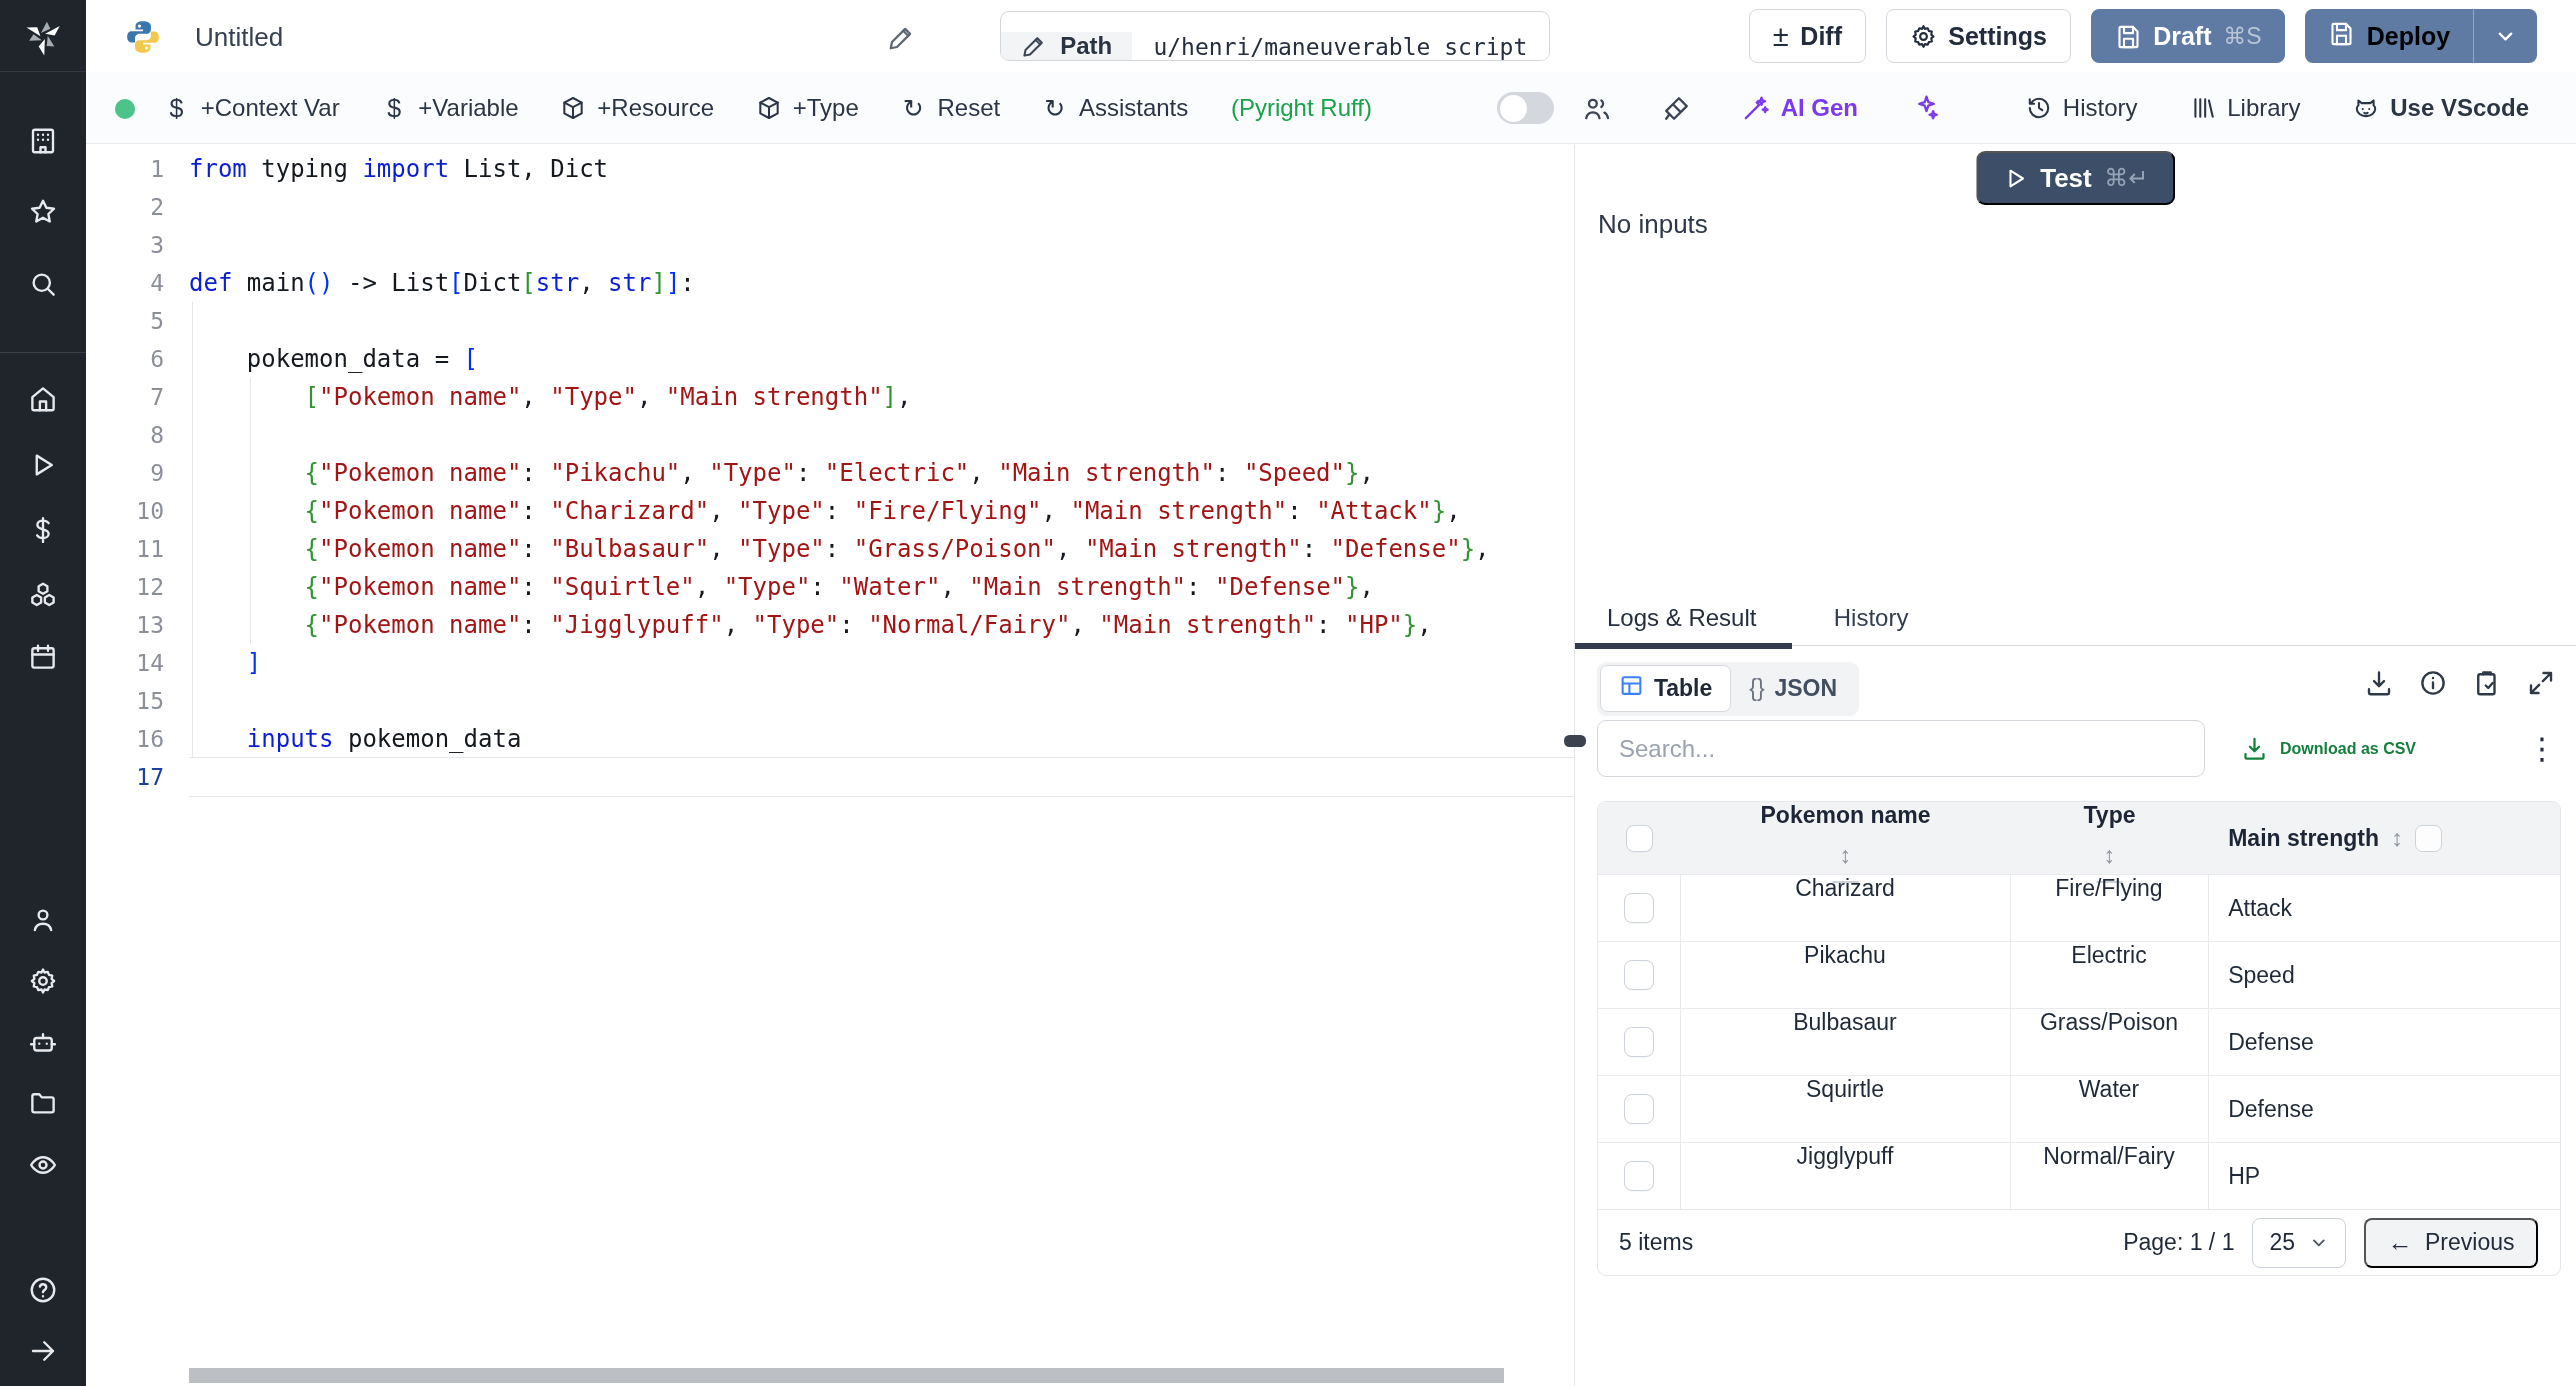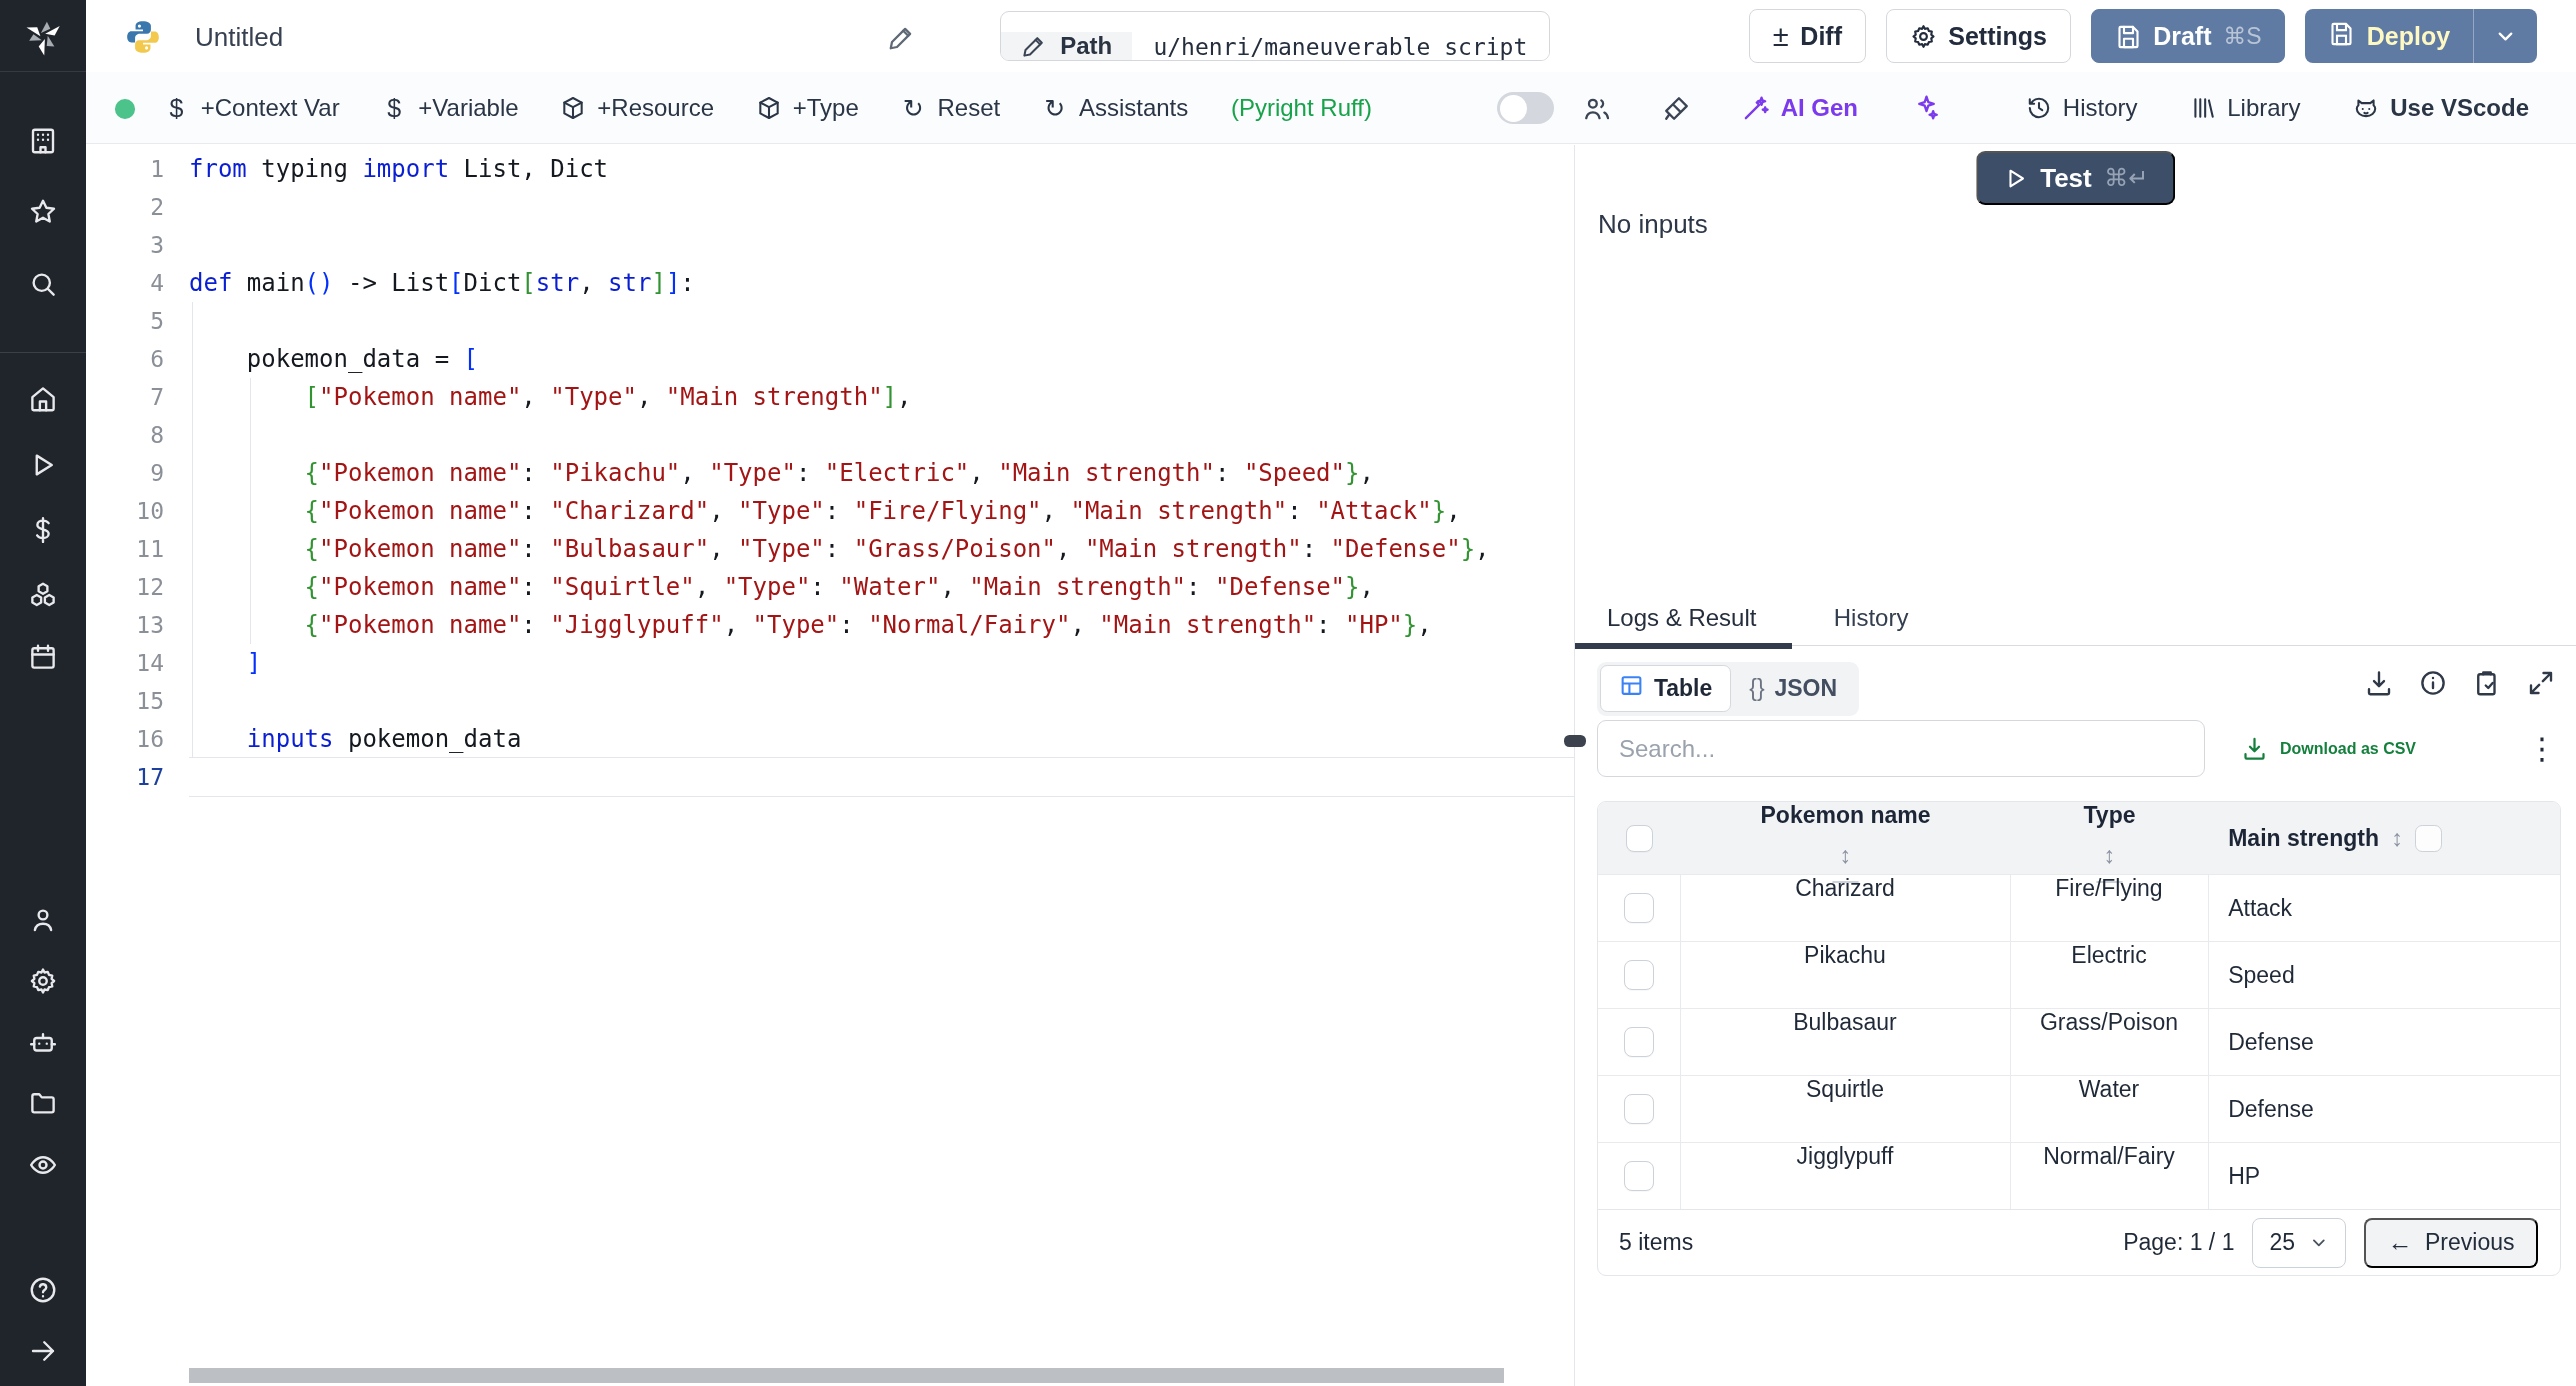--- a/index.html
+++ b/index.html
@@ -26,21 +26,21 @@
   .path-pill .plabel { font-size:24px; font-weight:700; color:#2a3342; }
   .path-pill .pval { display:flex; align-items:center; padding:0 21.5px; font-family:"DejaVu Sans Mono", monospace; font-size:23px; color:#252e3d; background:#fff; }
   .tb-right { position:absolute; right:39px; top:9px; height:54px; display:flex; gap:19.7px; }
   .btn { display:flex; align-items:center; gap:11.6px; height:54px; padding:0 23px; border-radius:8px; font-size:25px; font-weight:700; cursor:pointer; }
   .btn-light { background:#fff; border:0.9px solid #d4d8dd; color:#222c3d; }
   .btn-slate { background:#5f7aa3; border:0.9px solid #5f7aa3; color:#fff; }
   .kbd { font-weight:400; color:#b9c5d6; font-size:23px; }
   .btn .bic { width:27px; height:27px; display:flex; align-items:center; justify-content:center; }
   .btn .bic svg { width:27px; height:27px; stroke:currentColor; fill:none; stroke-width:1.9; stroke-linecap:round; stroke-linejoin:round; }
   .pm-glyph { font-size:29px; font-weight:400; line-height:1; }
-  .deploy-split { display:flex; align-items:stretch; border-radius:8px; overflow:hidden; background:#5f7aa3; color:#fef9c3; cursor:pointer; }
+  .deploy-split { display:flex; align-items:stretch; border-radius:8px; overflow:hidden; background:#5f7aa3; color:#000000; cursor:pointer; }
   .deploy-main { display:flex; align-items:center; gap:11.6px; padding:0 23px; font-size:25px; font-weight:700; }
   .deploy-sep { width:0.9px; background:rgba(255,255,255,0.35); }
   .deploy-caret { display:flex; align-items:center; justify-content:center; width:63px; }
   .deploy-caret svg { width:23px; height:23px; stroke:#fff; fill:none; stroke-width:2.4; stroke-linecap:round; stroke-linejoin:round; }
 
   
   .toolbar { position:absolute; left:86px; top:72px; width:2490px; height:72px; background:#fbfcfd; border-bottom:0.9px solid #e8eaee; }
   .status-dot { position:absolute; left:29px; top:27px; width:19.7px; height:19.7px; border-radius:50%; background:#4cc38a; }
   .tool-left { position:absolute; left:77px; top:0; height:72px; display:flex; align-items:center; gap:41px; }
   .tool-item { display:flex; align-items:center; gap:10.7px; font-size:24px; color:#2a3546; cursor:pointer; white-space:nowrap; }

